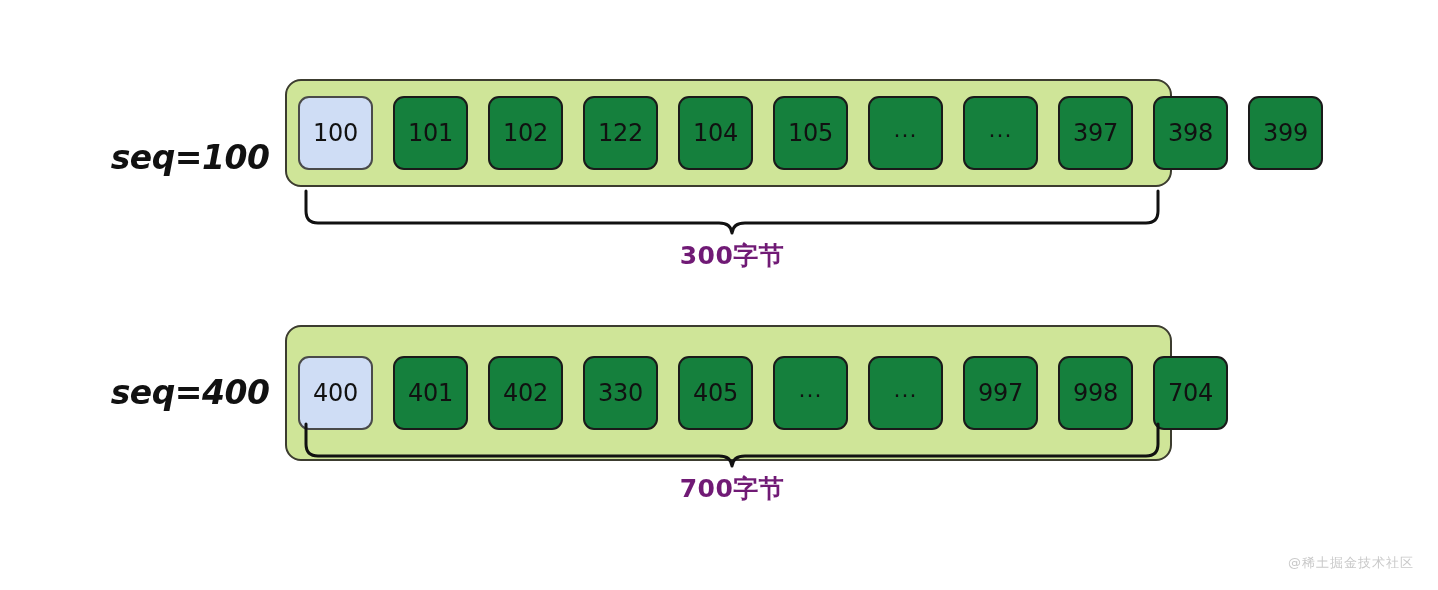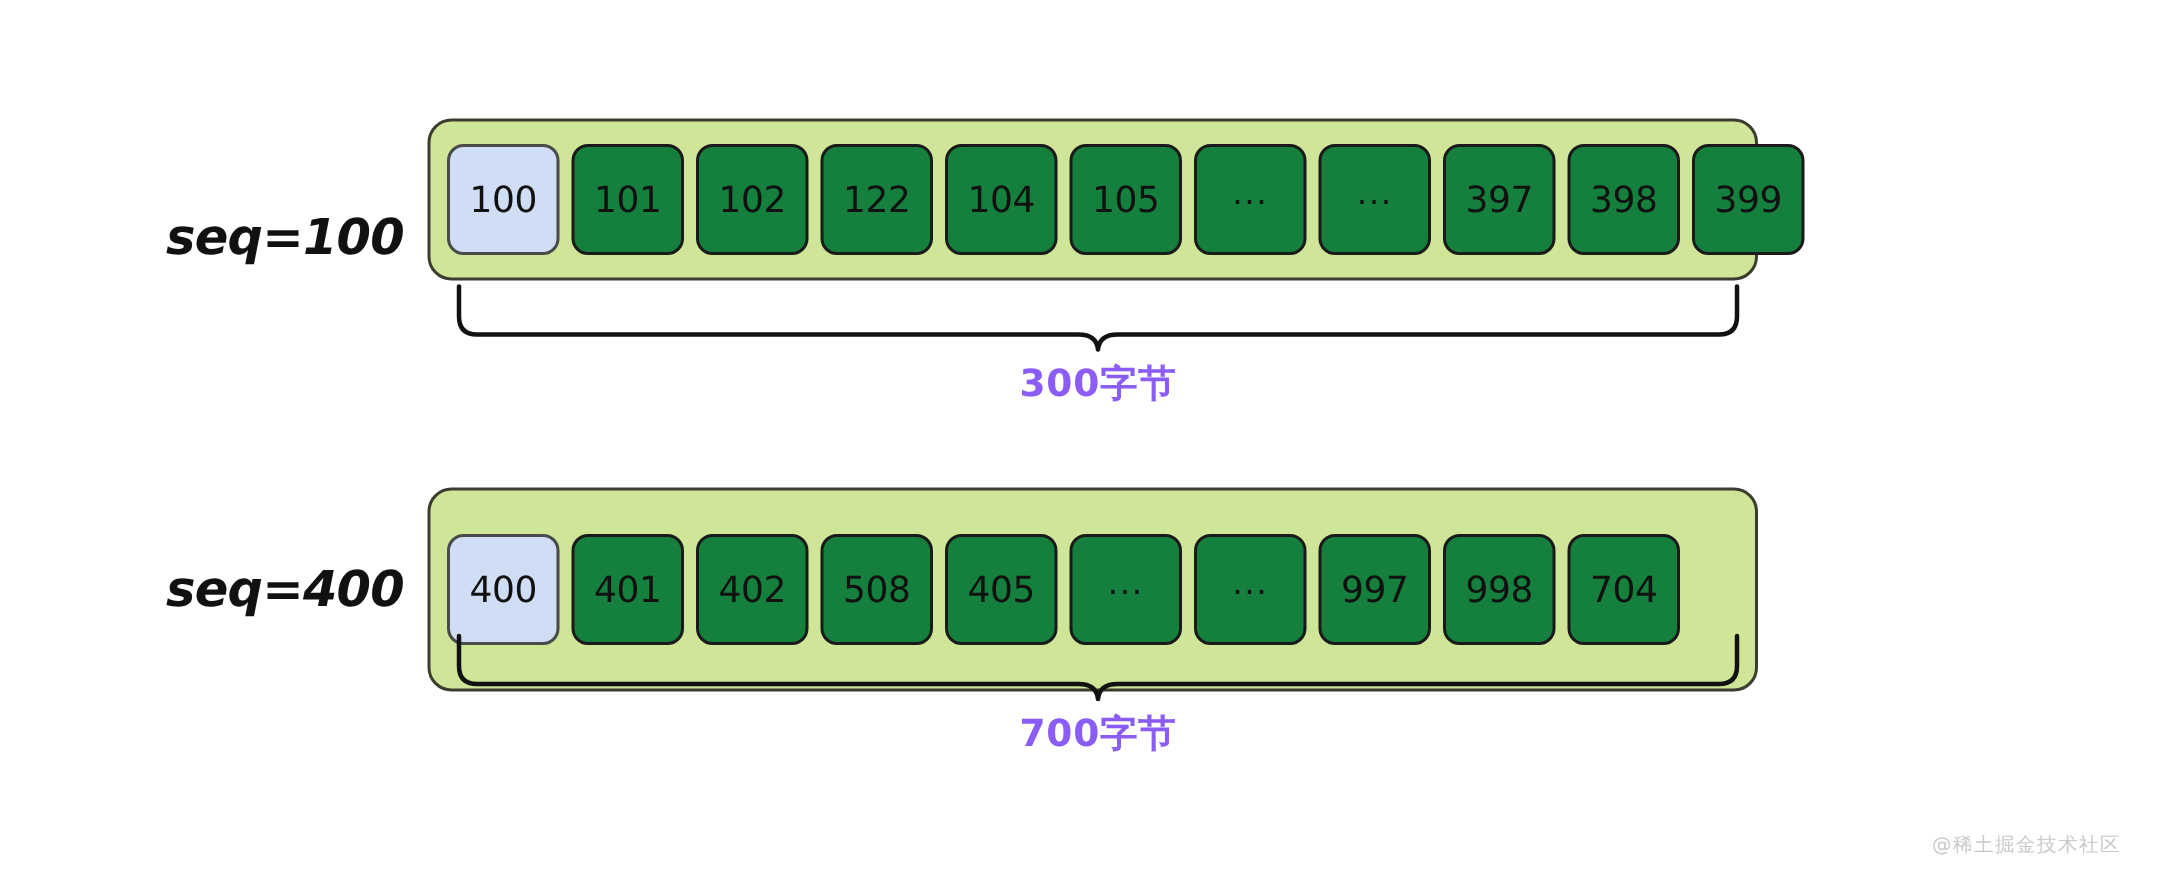--- a/index.html
+++ b/index.html
@@ -70,21 +70,21 @@
     top: 0px;
     width: 887px;
     height: 136px;
   }
 
   
   .cells {
     display: flex;
     flex-direction: row;
     align-items: center;
-    gap: 8px;
+    gap: 20px;
   }
   .cell {
     box-sizing: border-box;
     width: 75px;
     height: 74px;
     background: #15803d;
     border: 2px solid #1a1a1a;
     border-radius: 11px;
     display: flex;
     align-items: center;
@@ -116,21 +116,21 @@
     display: block;
     width: 858px;
     height: 46px;
   }
   .measure-label {
     width: 858px;
     text-align: center;
     font-size: 25px;
     font-weight: 700;
     letter-spacing: 0.5px;
-    color: #8b5cf6;
+    color: #701a75;
     margin-top: 4px;
   }
 
   
   .watermark {
     position: absolute;
     right: 24px;
     bottom: 18px;
     font-size: 13px;
     color: #c9c9c9;
@@ -182,21 +182,21 @@
 
   <div class="row-group row-2">
 
     <div class="seq-label">seq=400</div>
 
     <div class="window">
       <div class="cells">
         <div class="cell highlight">400</div>
         <div class="cell">401</div>
         <div class="cell">402</div>
-        <div class="cell">508</div>
+        <div class="cell">330</div>
         <div class="cell">405</div>
         <div class="cell ellipsis">...</div>
         <div class="cell ellipsis">...</div>
         <div class="cell">997</div>
         <div class="cell">998</div>
         <div class="cell">704</div>
       </div>
     </div>
 
     <div class="measure">

